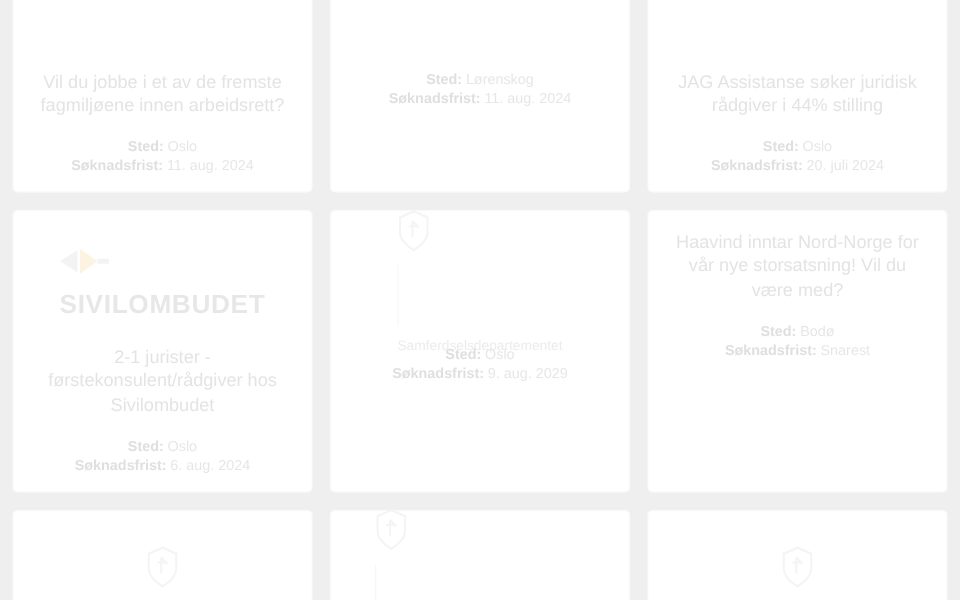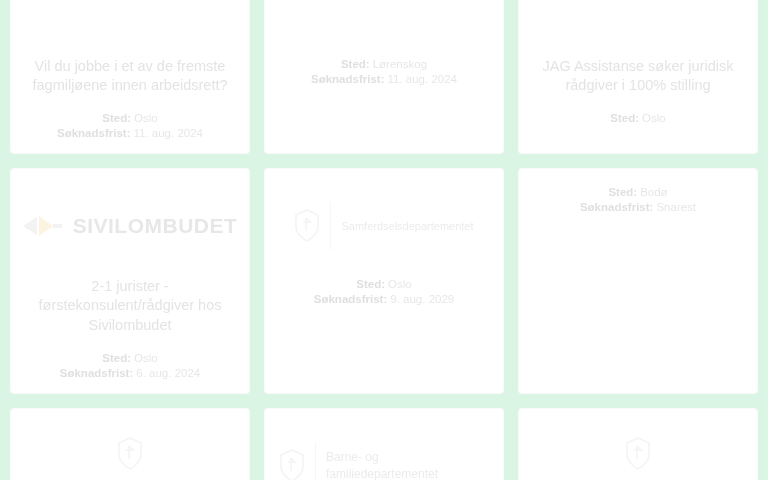--- a/index.html
+++ b/index.html
@@ -8,21 +8,21 @@
     background: #ffffff;
     width: 768px;
     height: 480px;
     overflow: hidden;
     font-family: "Liberation Sans", sans-serif;
   }
   #page {
     position: relative;
     width: 768px;
     height: 480px;
-    background: #22c55e;
+    background: #a3a3a3;
     
     opacity: 0.16;
   }
   .grid {
     position: absolute;
     left: 10px;
     top: -52px;
     width: 748px;
     display: grid;
     grid-template-columns: repeat(3, 240px);
@@ -44,23 +44,23 @@
   .card-logo {
     height: 86px;
     width: 100%;
     display: flex;
     align-items: center;
     justify-content: center;
     margin-bottom: 6px;
   }
   .logo-wrap {
     display: flex;
-    align-items: center;
     justify-content: center;
     gap: 10px;
+    flex-direction: column;
   }
   .logo-text {
     font-size: 21px;
     font-weight: bold;
     letter-spacing: 0.5px;
     color: #6f6f6f;
   }
   .logo-text.small {
     font-size: 11px;
     font-weight: normal;
@@ -126,23 +126,26 @@
       <div class="meta">
         <b>Sted:</b><span class="sep"></span><span>Lørenskog</span>
       </div>
       <div class="meta">
         <b>Søknadsfrist:</b><span class="sep"></span><span>11. aug. 2024</span>
       </div>
     </div>
 
     <div class="card">
       <div class="card-logo"></div>
-      <div class="card-title">JAG Assistanse søker juridisk rådgiver i 100% stilling</div>
-      <div class="meta">
-        <b>Sted:</b><span class="sep"></span><span>Oslo</span>
+      <div class="card-title">JAG Assistanse søker juridisk rådgiver i 44% stilling</div>
+      <div class="meta">
+        <b>Sted:</b><span class="sep"></span><span>Oslo</span>
+      </div>
+      <div class="meta">
+        <b>Søknadsfrist:</b><span class="sep"></span><span>20. juli 2024</span>
       </div>
     </div>
 
     <div class="card">
       <div class="card-logo">
         <div class="logo-wrap">
           <span>
             <svg width="40" height="26" viewBox="0 0 40 26">
               <polygon points="0,13 14,4 14,22" fill="#b9b9b9"></polygon>
               <polygon points="16,3 30,13 16,23" fill="#f0c24a"></polygon>
@@ -176,20 +179,21 @@
       </div>
       <div class="meta">
         <b>Sted:</b><span class="sep"></span><span>Oslo</span>
       </div>
       <div class="meta">
         <b>Søknadsfrist:</b><span class="sep"></span><span>9. aug. 2029</span>
       </div>
     </div>
 
     <div class="card">
+      <div class="card-title">Haavind inntar Nord-Norge for vår nye storsatsning! Vil du være med?</div>
       <div class="meta">
         <b>Sted:</b><span class="sep"></span><span>Bodø</span>
       </div>
       <div class="meta">
         <b>Søknadsfrist:</b><span class="sep"></span><span>Snarest</span>
       </div>
     </div>
 
     <div class="card">
       <div class="card-logo">

